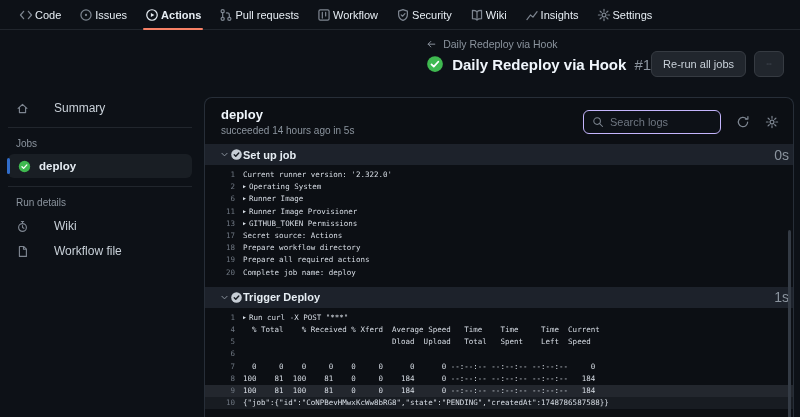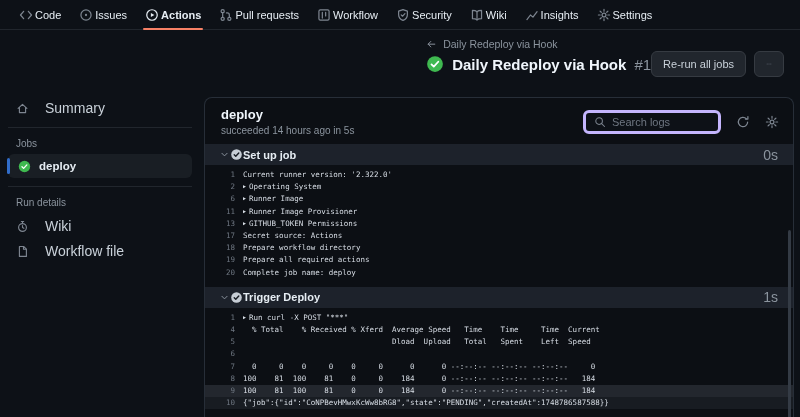--- a/index.html
+++ b/index.html
@@ -23,45 +23,45 @@
   h1 { font-size:15px; font-weight:bold; color:#f0f6fc; }
   .run-number { font-size:15px; color:#8b949e; }
   .run-actions { display:flex; gap:8px; margin-top:13px; }
   .btn { background:#21262d; border:1px solid #363b42; border-radius:6px; color:#c9d1d9; font-size:11px; height:26px; padding:0 11px; font-family:inherit; cursor:pointer; display:flex; align-items:center; }
   .btn.kebab { width:30px; justify-content:center; color:#7d8590; }
 
   
   .content { display:flex; height:333px; }
 
   .sidebar { width:200px; flex:none; padding-top:6px; }
-  .side-item { height:22px; display:flex; align-items:center; gap:16px; padding:0 16px; font-size:14px; color:#c9d1d9; margin:3px 0; cursor:pointer; }
+  .side-item { height:22px; display:flex; align-items:center; gap:25px; padding:0 16px; font-size:12px; color:#c9d1d9; margin:3px 0; cursor:pointer; }
   .side-icon { display:flex; color:#7d8590; }
   .side-divider { border-top:1px solid #21262d; margin:8px 8px; }
   .side-label { font-size:10px; color:#8b949e; padding:2px 16px 4px 16px; }
   .job-item { margin:1px 8px; border-radius:6px; height:24px; display:flex; align-items:center; gap:8px; padding:0 10px; position:relative; font-size:11.5px; color:#e6edf3; cursor:pointer; }
   .job-item.selected { background:rgba(177,186,196,0.08); font-weight:bold; }
   .job-item.selected::before { content:""; position:absolute; left:-1px; top:4px; bottom:4px; width:3px; border-radius:3px; background:#316dca; }
   .job-check { display:flex; }
 
   .main { flex:1; padding:9px 6px 0 4px; position:relative; }
   .card { height:341px; border:1px solid #272e38; border-bottom:none; border-radius:8px 8px 0 0; background:#0c0f14; display:flex; flex-direction:column; overflow:hidden; }
 
   .panel-header { display:flex; justify-content:space-between; align-items:center; padding:9px 14px 8px 16px; }
   .job-name { font-size:13px; font-weight:bold; color:#f0f6fc; }
   .job-status { font-size:10px; color:#8b949e; margin-top:3px; }
   .panel-tools { display:flex; align-items:center; gap:15px; }
-  .search-box { width:138px; height:24px; border:3px solid #c4b5fd; border-radius:6px; display:flex; align-items:center; gap:6px; padding:0 8px; background:#0d1117; }
+  .search-box { width:138px; height:24px; border:1px solid #c4b5fd; border-radius:6px; display:flex; align-items:center; gap:6px; padding:0 8px; background:#0d1117; }
   .search-box .tool-icon { color:#7d8590; display:flex; }
   .search-box input { background:transparent; border:none; outline:none; color:#c9d1d9; font-size:11px; width:100%; font-family:inherit; }
   .search-box input::placeholder { color:#6e7681; }
   .tool-icon { color:#7d8590; display:flex; cursor:pointer; }
 
   .logs { flex:1; overflow:hidden; }
   .step + .step { margin-top:4px; }
-  .step-header { height:21px; display:flex; align-items:center; padding:0 15px 0 14px; background:#1d222b; font-size:11px; font-weight:600; color:#e6edf3; cursor:pointer; }
+  .step-header { height:21px; display:flex; align-items:center; padding:0 4px 0 14px; background:#1d222b; font-size:11px; font-weight:600; color:#e6edf3; cursor:pointer; }
   .chev { display:flex; color:#8b949e; }
   .stcheck { display:flex; }
   .step-duration { margin-left:auto; font-size:14px; color:#8b949e; font-weight:normal; }
 
   .step-lines { padding:4px 0; }
   .log-line { display:flex; font-family:"DejaVu Sans Mono","Liberation Mono",monospace; font-size:7.5px; line-height:12.2px; color:#d8dee6; cursor:pointer; }
   .ln { width:38px; flex:none; text-align:right; padding-right:8px; color:#6e7681; }
   .ltext { white-space:pre; }
   .garrow { font-size:5px; margin-right:3px; display:inline-block; transform:translateY(-1px); }
   .hl-strong { background:rgba(110,118,129,0.24); }

